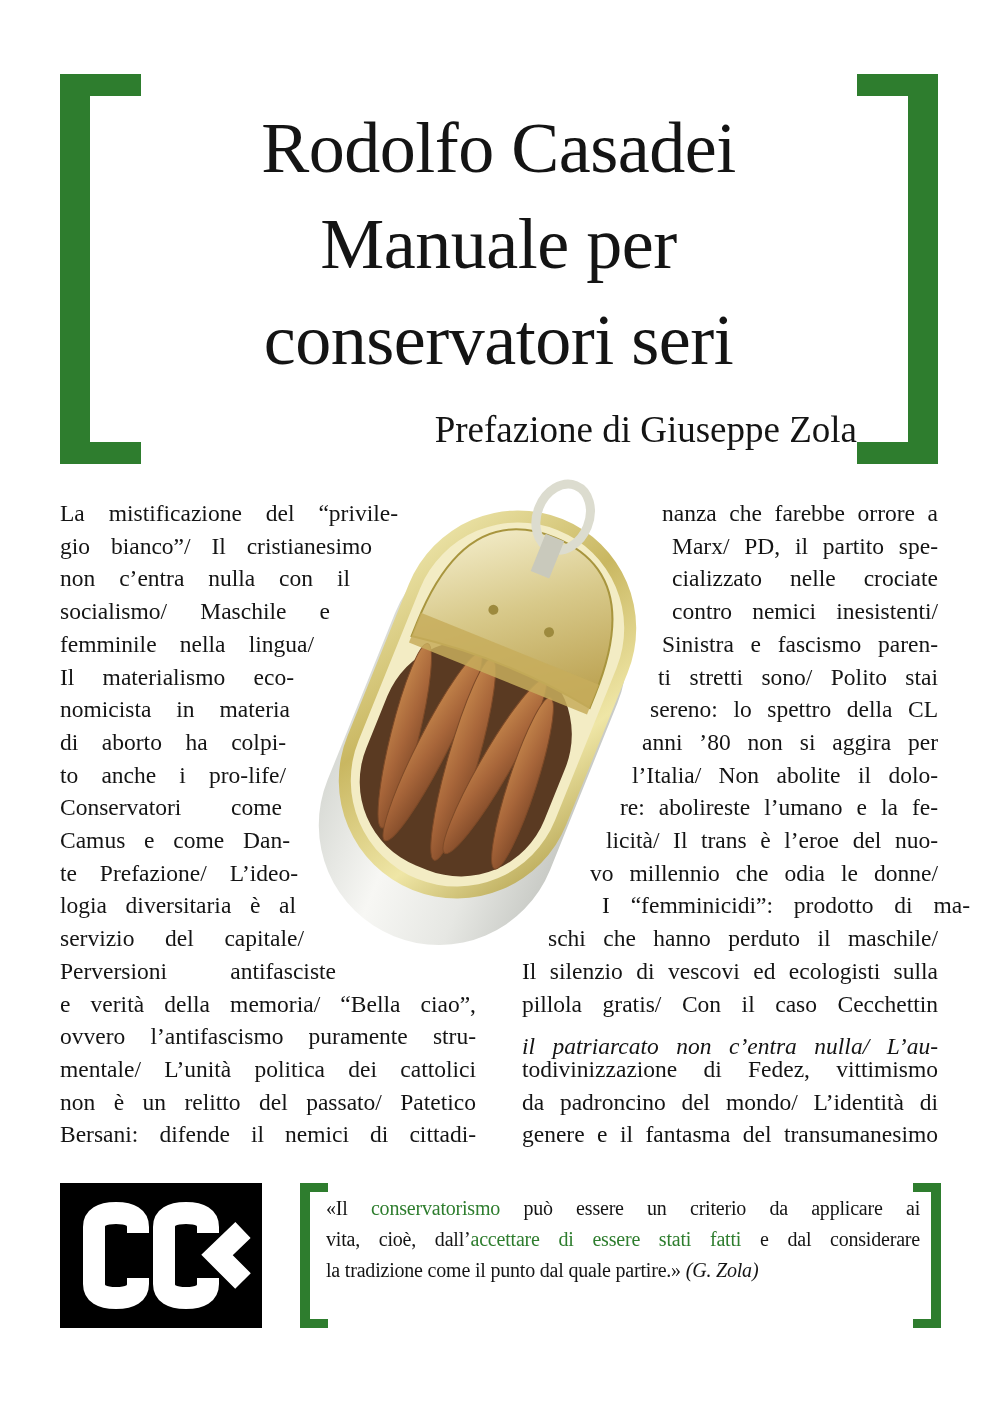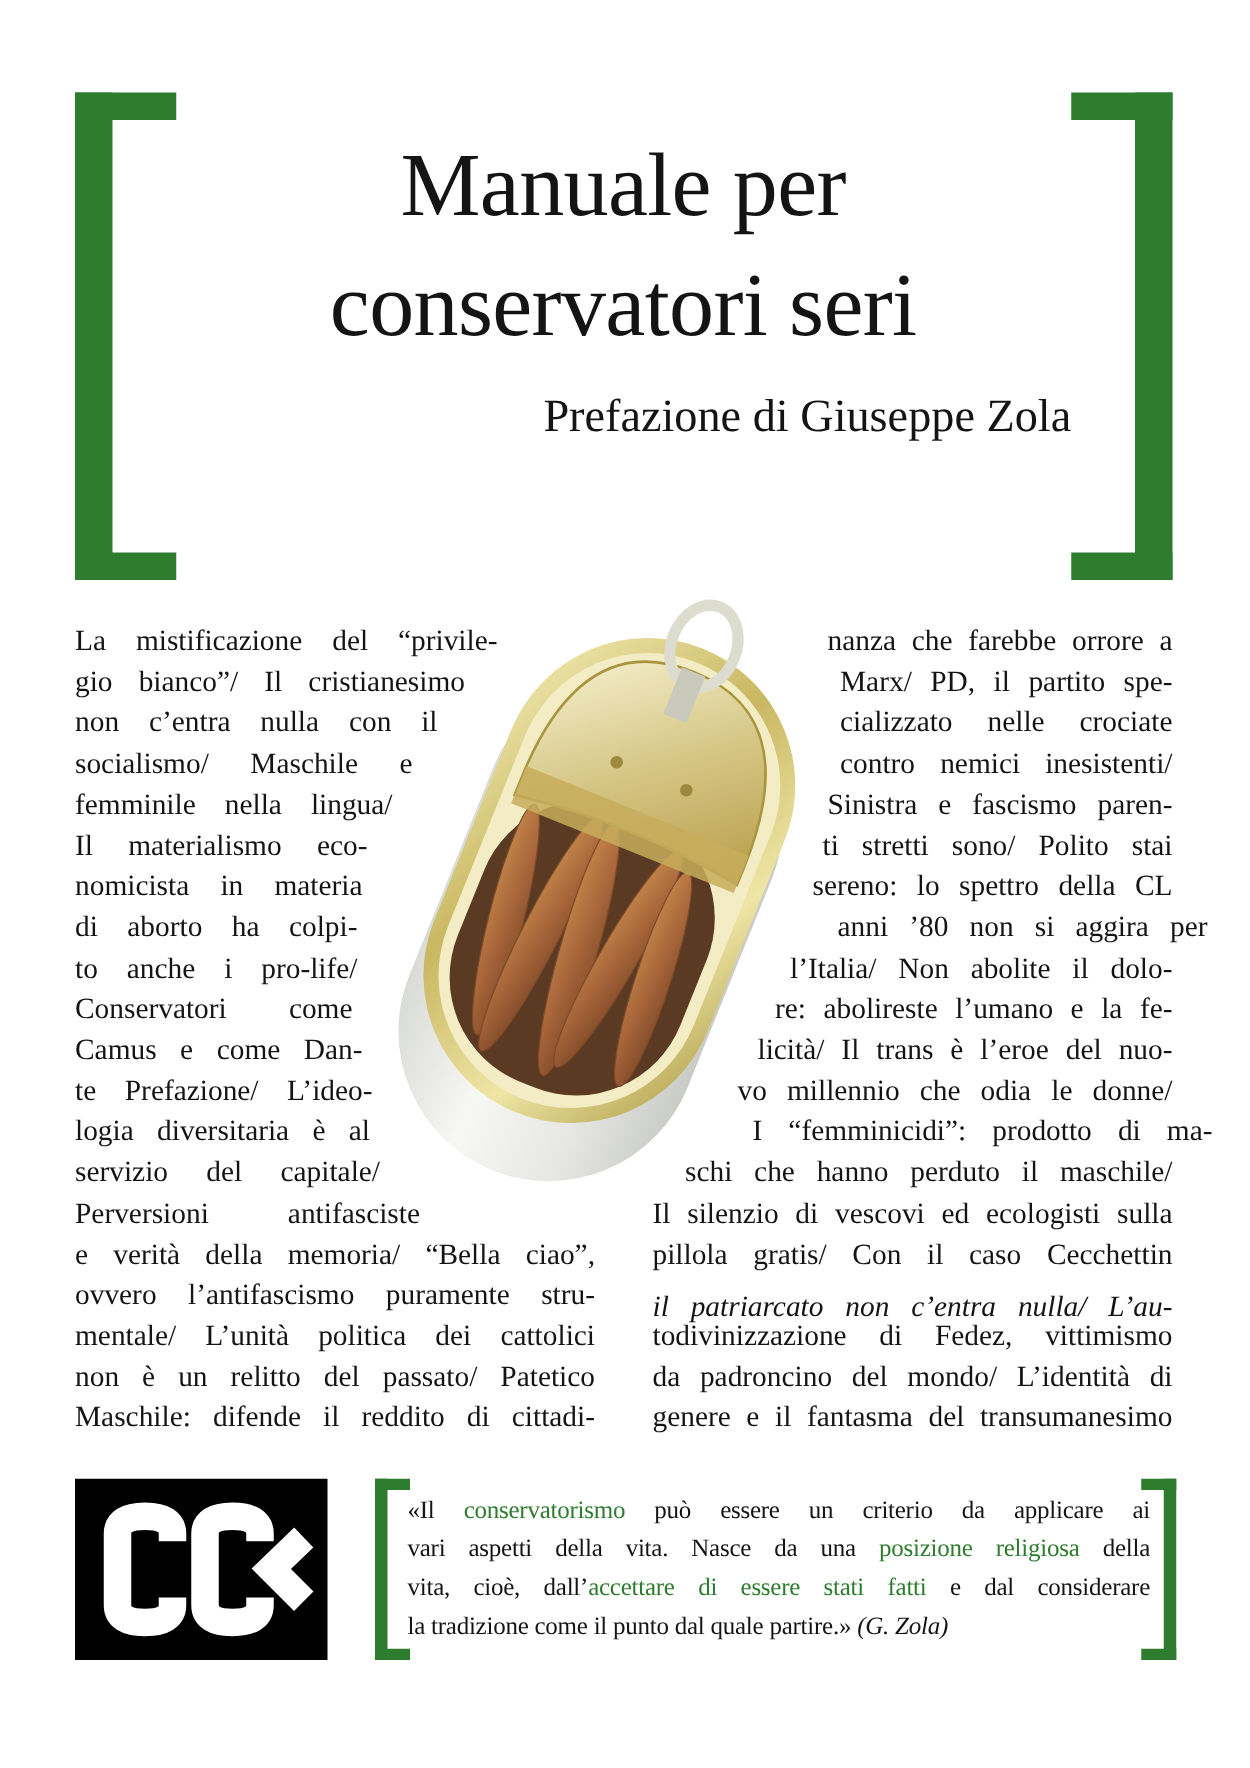--- a/index.html
+++ b/index.html
@@ -36,20 +36,21 @@
   <div class="bk-bar" style="left:0;top:0;width:81px;height:22px;"></div>
   <div class="bk-bar" style="left:0;bottom:0;width:81px;height:22px;"></div>
 </div>
 <div class="bracket" style="left:857px;top:74px;width:81px;height:390px;">
   <div class="bk-bar" style="right:0;top:0;width:30px;height:390px;"></div>
   <div class="bk-bar" style="left:0;top:0;width:81px;height:22px;"></div>
   <div class="bk-bar" style="left:0;bottom:0;width:81px;height:22px;"></div>
 </div>
 
 <div id="title-block">
+  <span class="t-line">Rodolfo Casadei</span>
   <span class="t-line">Manuale per</span>
   <span class="t-line">conservatori seri</span>
   <span class="t-sub">Prefazione di Giuseppe Zola</span>
 </div>
 
 <div id="left-col" class="col" style="left:60px;top:497px;">
     <div class="ln" style="left: 0px; width: 338px; top: 0px;">La mistificazione del “privile-</div>
     <div class="ln" style="left: 0px; width: 312px; top: 32.7px;">gio bianco”/ Il cristianesimo</div>
     <div class="ln" style="left: 0px; width: 290px; top: 65.4px;">non c’entra nulla con il</div>
     <div class="ln" style="left: 0px; width: 270px; top: 98.1px;">socialismo/ Maschile e</div>
@@ -61,31 +62,31 @@
     <div class="ln" style="left: 0px; width: 222px; top: 294.3px;">Conservatori come</div>
     <div class="ln" style="left: 0px; width: 230px; top: 327px;">Camus e come Dan-</div>
     <div class="ln" style="left: 0px; width: 238px; top: 359.7px;">te Prefazione/ L’ideo-</div>
     <div class="ln" style="left: 0px; width: 236px; top: 392.4px;">logia diversitaria è al</div>
     <div class="ln" style="left: 0px; width: 244px; top: 425.1px;">servizio del capitale/</div>
     <div class="ln" style="left: 0px; width: 276px; top: 457.8px;">Perversioni antifasciste</div>
     <div class="ln" style="left: 0px; width: 416px; top: 490.5px;">e verità della memoria/ “Bella ciao”,</div>
     <div class="ln" style="left: 0px; width: 416px; top: 523.2px;">ovvero l’antifascismo puramente stru-</div>
     <div class="ln" style="left: 0px; width: 416px; top: 555.9px;">mentale/ L’unità politica dei cattolici</div>
     <div class="ln" style="left: 0px; width: 416px; top: 588.6px;">non è un relitto del passato/ Patetico</div>
-    <div class="ln" style="left: 0px; width: 416px; top: 621.3px;">Maschile: difende il reddito di cittadi-</div>
+    <div class="ln" style="left: 0px; width: 416px; top: 621.3px;">Bersani: difende il nemici di cittadi-</div>
   </div>
 <div id="right-col" class="col" style="left:0;top:497px;">
     <div class="ln" style="left: 662px; width: 276px; top: 0px;">nanza che farebbe orrore a</div>
     <div class="ln" style="left: 672px; width: 266px; top: 32.7px;">Marx/ PD, il partito spe-</div>
     <div class="ln" style="left: 672px; width: 266px; top: 65.4px;">cializzato nelle crociate</div>
     <div class="ln" style="left: 672px; width: 266px; top: 98.1px;">contro nemici inesistenti/</div>
     <div class="ln" style="left: 662px; width: 276px; top: 130.8px;">Sinistra e fascismo paren-</div>
     <div class="ln" style="left: 658px; width: 280px; top: 163.5px;">ti stretti sono/ Polito stai</div>
     <div class="ln" style="left: 650px; width: 288px; top: 196.2px;">sereno: lo spettro della CL</div>
-    <div class="ln" style="left: 642px; width: 296px; top: 228.9px; margin-left: 28px;">anni ’80 non si aggira per</div>
+    <div class="ln" style="left: 642px; width: 296px; top: 228.9px;">anni ’80 non si aggira per</div>
     <div class="ln" style="left: 632px; width: 306px; top: 261.6px;">l’Italia/ Non abolite il dolo-</div>
     <div class="ln" style="left: 620px; width: 318px; top: 294.3px;">re: abolireste l’umano e la fe-</div>
     <div class="ln" style="left: 606px; width: 332px; top: 327px;">licità/ Il trans è l’eroe del nuo-</div>
     <div class="ln" style="left: 590px; width: 348px; top: 359.7px;">vo millennio che odia le donne/</div>
     <div class="ln" style="left: 602px; width: 368px; top: 392.4px;">I “femminicidi”: prodotto di ma-</div>
     <div class="ln" style="left: 548px; width: 390px; top: 425.1px;">schi che hanno perduto il maschile/</div>
     <div class="ln" style="left: 522px; width: 416px; top: 457.8px;">Il silenzio di vescovi ed ecologisti sulla</div>
     <div class="ln" style="left: 522px; width: 416px; top: 490.5px;">pillola gratis/ Con il caso Cecchettin</div>
     <div class="ln" style="left: 522px; width: 416px; top: 533px; font-style: italic;">il patriarcato non c’entra nulla/ L’au-</div>
     <div class="ln" style="left: 522px; width: 416px; top: 555.9px;">todivinizzazione di Fedez, vittimismo</div>
@@ -160,16 +161,15 @@
   <div class="bk-bar" style="left:0;bottom:0;width:28px;height:9px;"></div>
 </div>
 <div class="bracket" style="left:913px;top:1183px;width:28px;height:145px;">
   <div class="bk-bar" style="right:0;top:0;width:10px;height:145px;"></div>
   <div class="bk-bar" style="left:0;top:0;width:28px;height:9px;"></div>
   <div class="bk-bar" style="left:0;bottom:0;width:28px;height:9px;"></div>
 </div>
 
 <div id="quote">
     <span class="q-line"><span>«Il </span><span class="hl">conservatorismo</span><span> può essere un criterio da applicare ai</span></span>
-    <span class="q-line"><span>vari aspetti della vita. Nasce da una </span><span class="hl">posizione religiosa</span><span> della</span></span>
     <span class="q-line"><span>vita, cioè, dall’</span><span class="hl">accettare di essere stati fatti</span><span> e dal considerare</span></span>
     <span class="q-line last"><span>la tradizione come il punto dal quale partire.» </span><span class="attrib">(G. Zola)</span></span>
   </div>
 
 </body></html>

